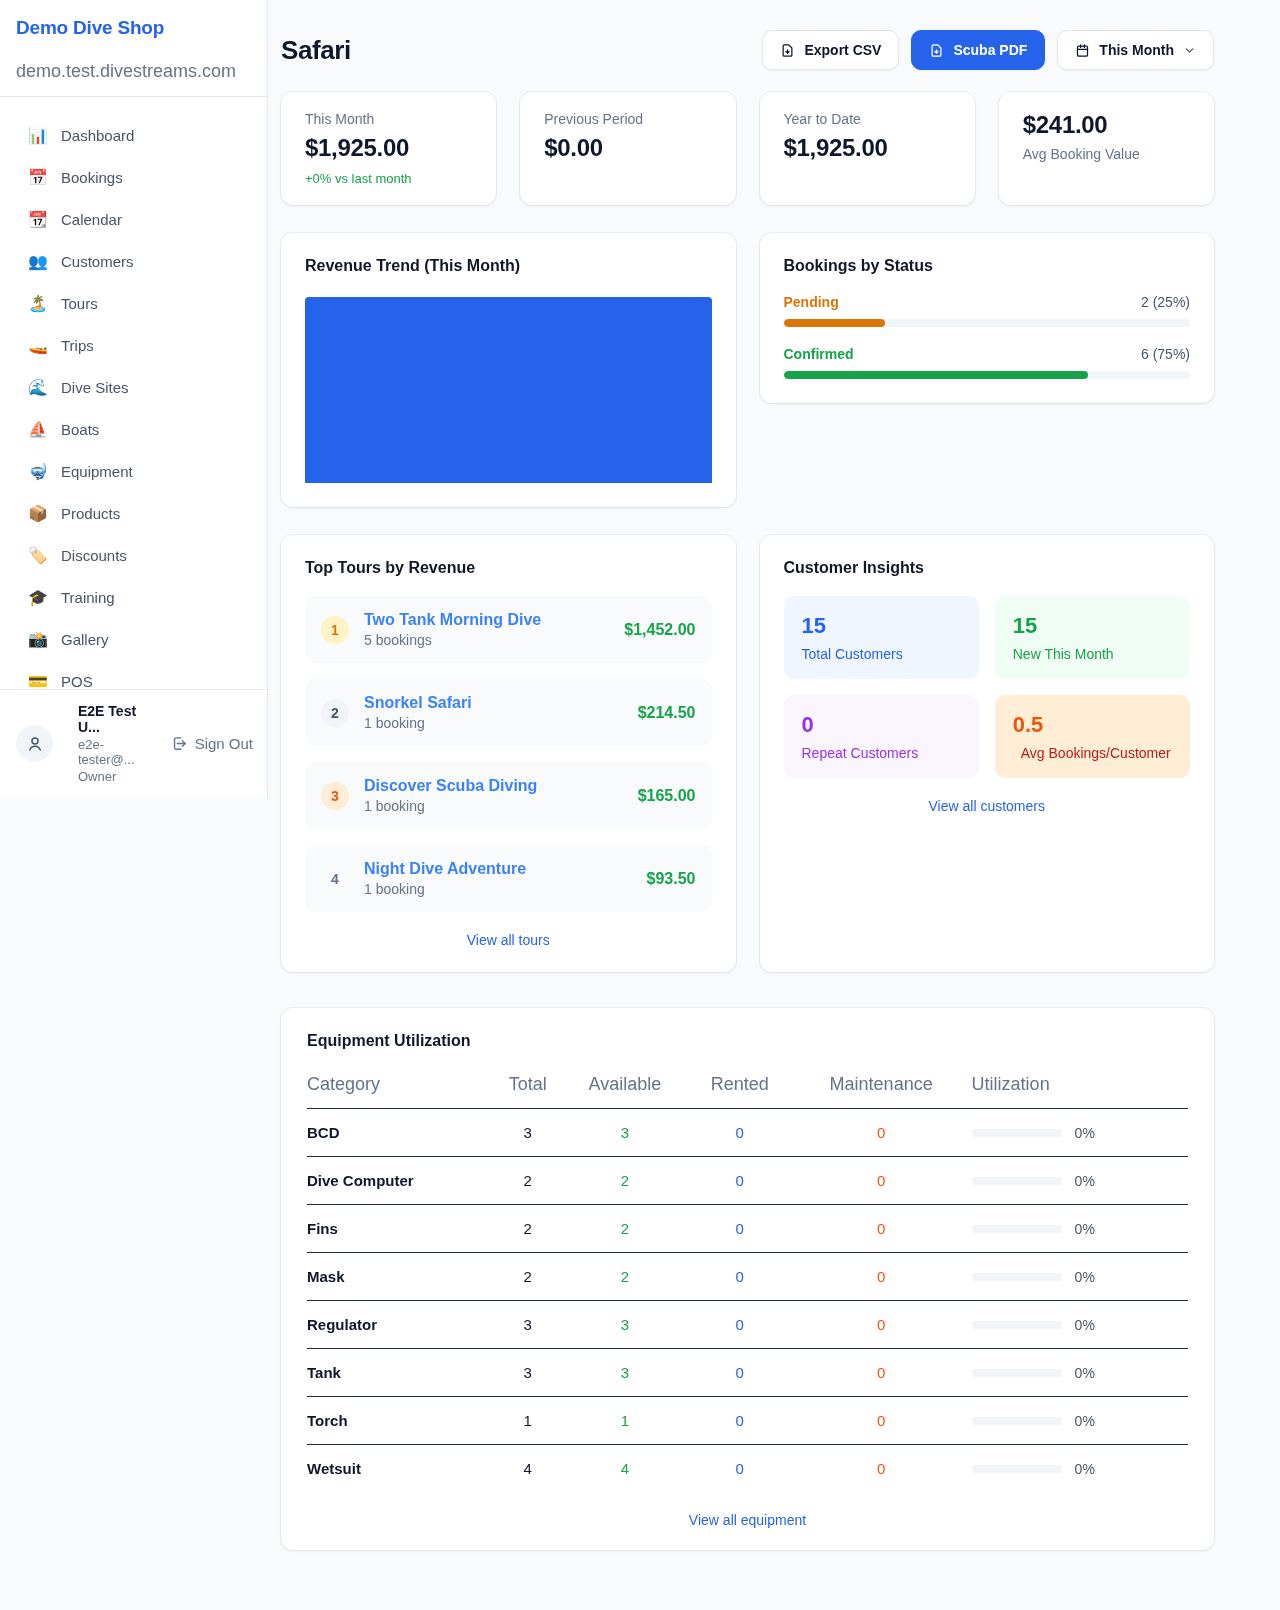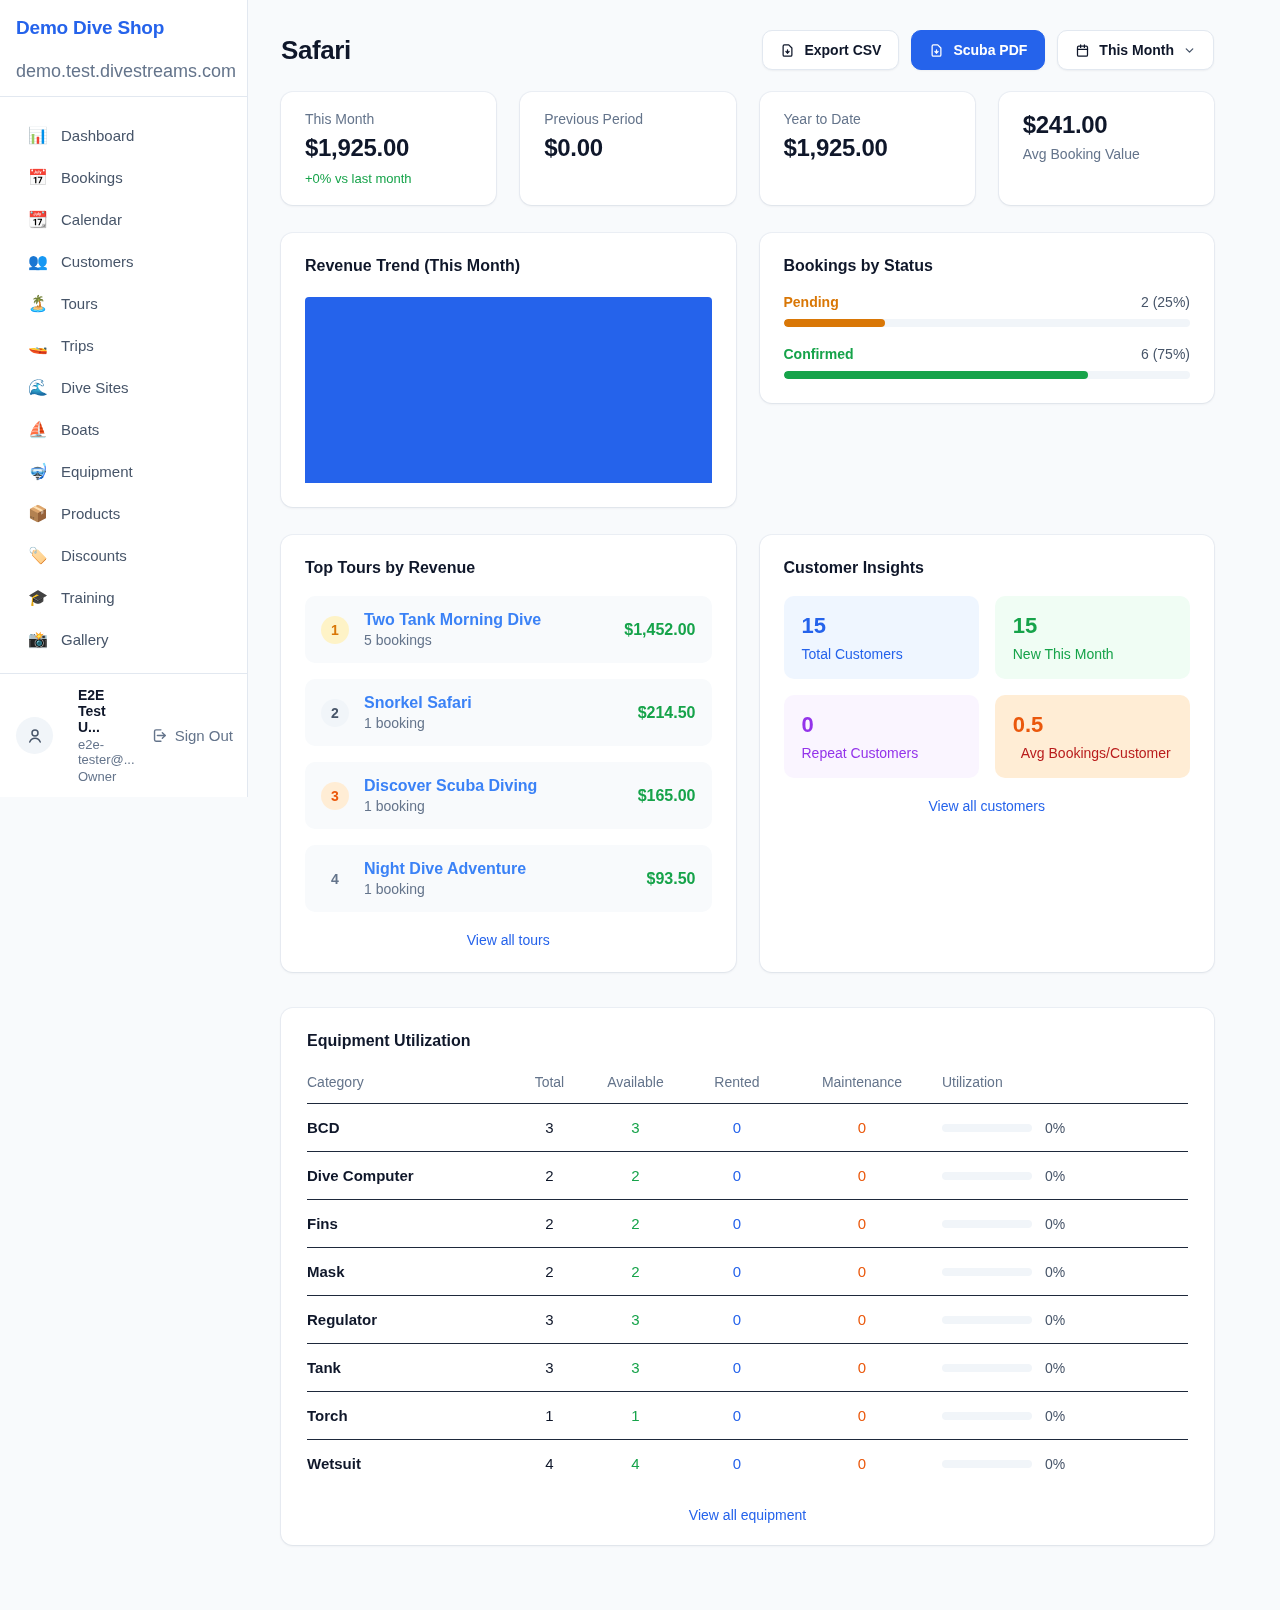--- a/index.html
+++ b/index.html
@@ -7,21 +7,21 @@
   body {
     font-family:"Liberation Sans", sans-serif;
     background:var(--bg-page,#f8fafc);
     color:var(--text-dark,#0f172a);
     min-height:1610px;
     position:relative;
   }
   
   .sidebar {
     position:absolute; left:0; top:0;
-    width:248px; height:797px;
+    width:268px; height:797px;
     background:#ffffff;
     border-right:1px solid var(--border,#e2e8f0);
     display:flex; flex-direction:column;
   }
   .sidebar-header { padding:17px 24px 14px 16px; border-bottom:1px solid var(--border,#e2e8f0); }
   .shop-name { color:var(--accent,#2563eb); font-size:19px; font-weight:700; letter-spacing:-0.2px; }
   .shop-domain { color:var(--text-gray,#64748b); font-size:18px; margin-top:22px; }
   .nav { flex:1; padding:20px 16px 0; overflow:hidden; }
   .nav-item {
     display:flex; align-items:center; gap:13px;
@@ -96,21 +96,21 @@
   .tour-amount { font-size:16px; font-weight:700; color:var(--green,#16a34a); }
   .view-link { display:block; text-align:center; margin-top:20px; color:var(--accent,#2563eb); font-size:14px; text-decoration:none; cursor:pointer; }
   
   .tiles { display:grid; grid-template-columns:1fr 1fr; gap:16px; margin-top:19px; }
   .tile { border-radius:10px; padding:17px 18px; }
   .tile-value { font-size:22px; font-weight:700; }
   .tile-label { font-size:14px; margin-top:7px; }
   
   .equip-card { margin-top:36px; padding:24px 26px 22px; }
   table { width:100%; border-collapse:collapse; margin-top:14px; }
-  th { font-size:14px; font-weight:400; color:var(--text-gray,#64748b); padding:10px 0 13px; }
+  th { font-size:18px; font-weight:400; color:var(--text-gray,#64748b); padding:10px 0 13px; }
   th.al, td.al { text-align:left; }
   th.ac, td.ac { text-align:center; }
   thead tr { border-bottom:1px solid var(--table-line,#1e293b); }
   tbody tr { border-bottom:1px solid var(--table-line,#1e293b); }
   tbody tr:last-child { border-bottom:none; }
   td { font-size:15px; padding:15px 0; color:#0f172a; }
   td.cat { font-weight:600; }
   td.c-green { color:var(--green,#16a34a); }
   td.c-blue { color:var(--accent,#2563eb); }
   td.c-orange { color:var(--orange,#ea580c); }

